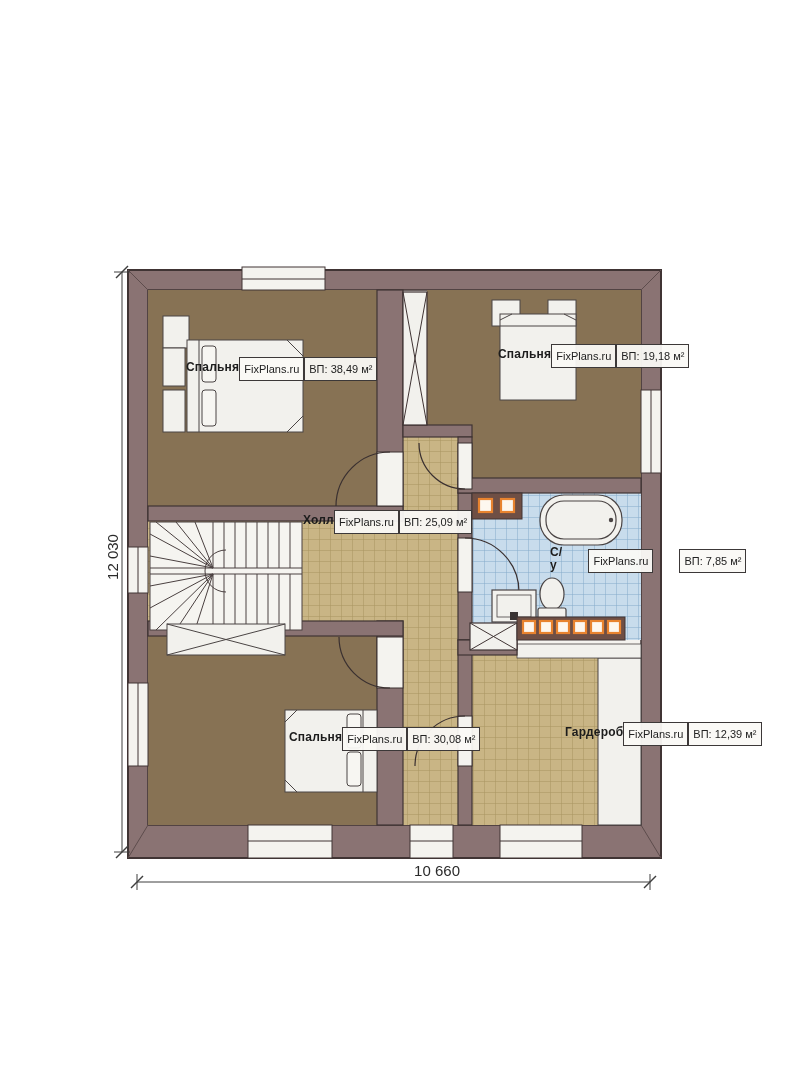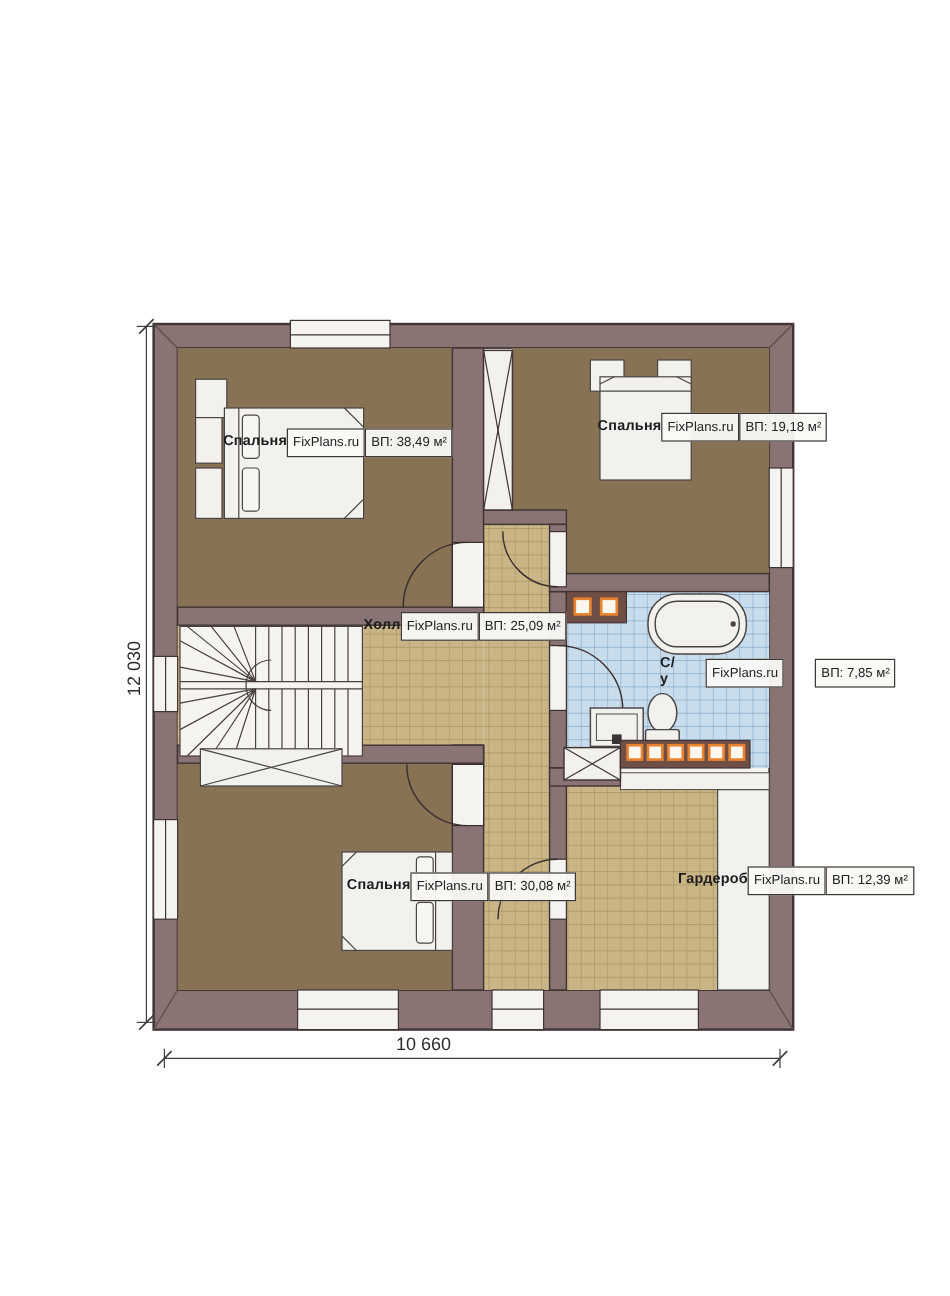--- a/index.html
+++ b/index.html
@@ -13,21 +13,21 @@
     color:#1c1c1c;z-index:5;pointer-events:none;
   }
   .room-name{font-weight:bold;font-size:12px;line-height:13px;margin-bottom:1px;letter-spacing:.2px;}
   .label-box{
     background:rgba(250,249,245,.95);border:1px solid #3c3838;font-size:11px;
     line-height:12px;padding:5px 4px;margin-top:2px;white-space:nowrap;color:#222;
   }
   .dim-text{
     position:absolute;font-size:15px;color:#2b2b2b;z-index:6;white-space:nowrap;
   }
-  #dim-bottom{left:330px;top:862px;width:130px;text-align:left;}
+  #dim-bottom{left:330px;top:862px;width:130px;text-align:right;}
   #dim-left{left:112px;top:557px;transform:translate(-50%,-50%) rotate(-90deg);}
 </style>
 </head>
 <body>
 
 <div id="canvas">
 
   <svg id="plan-svg" width="792" height="1080" viewBox="0 0 792 1080">
     <defs>
       <pattern id="beigeTile" width="11" height="11" patternUnits="userSpaceOnUse">

